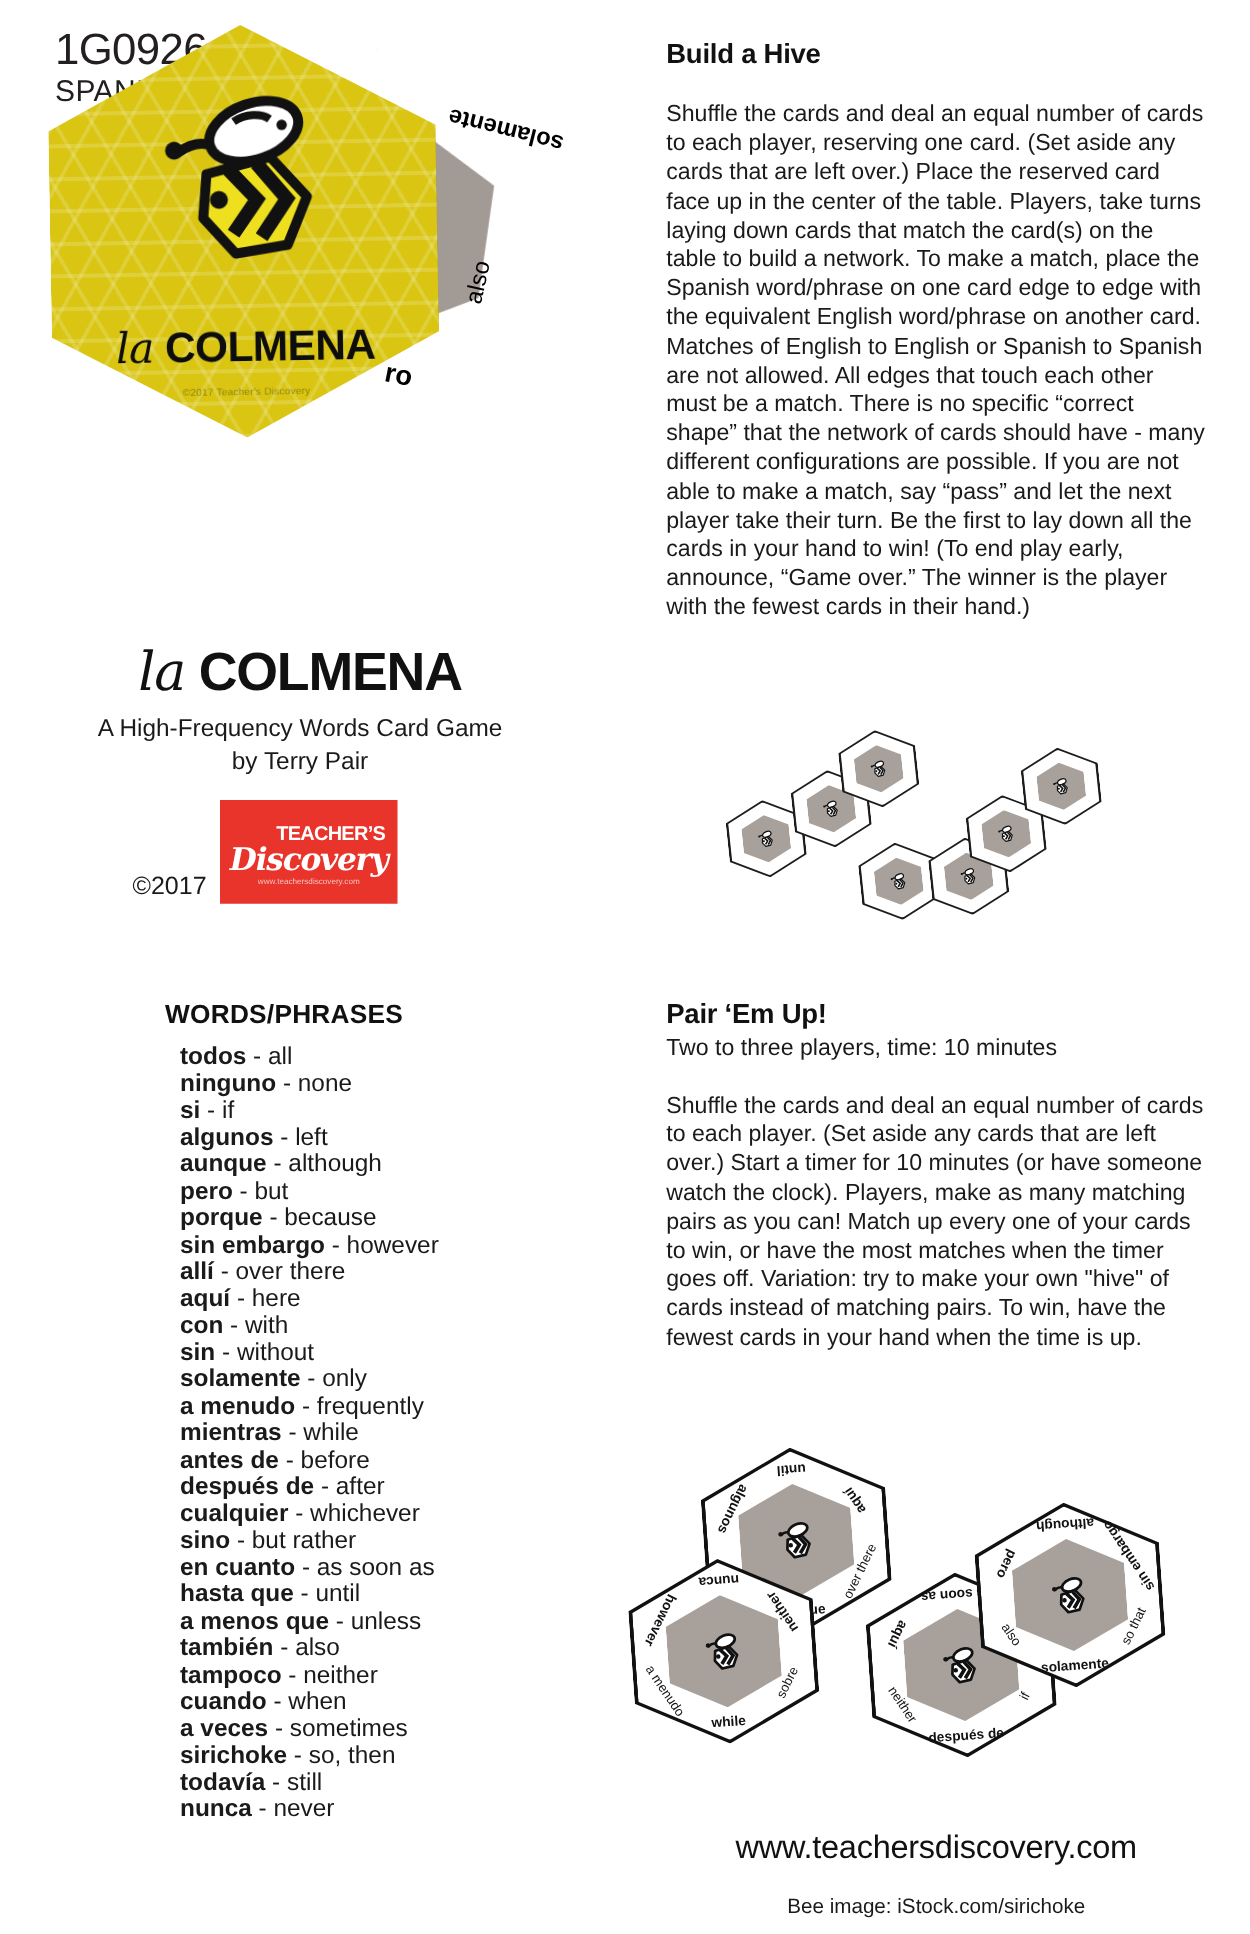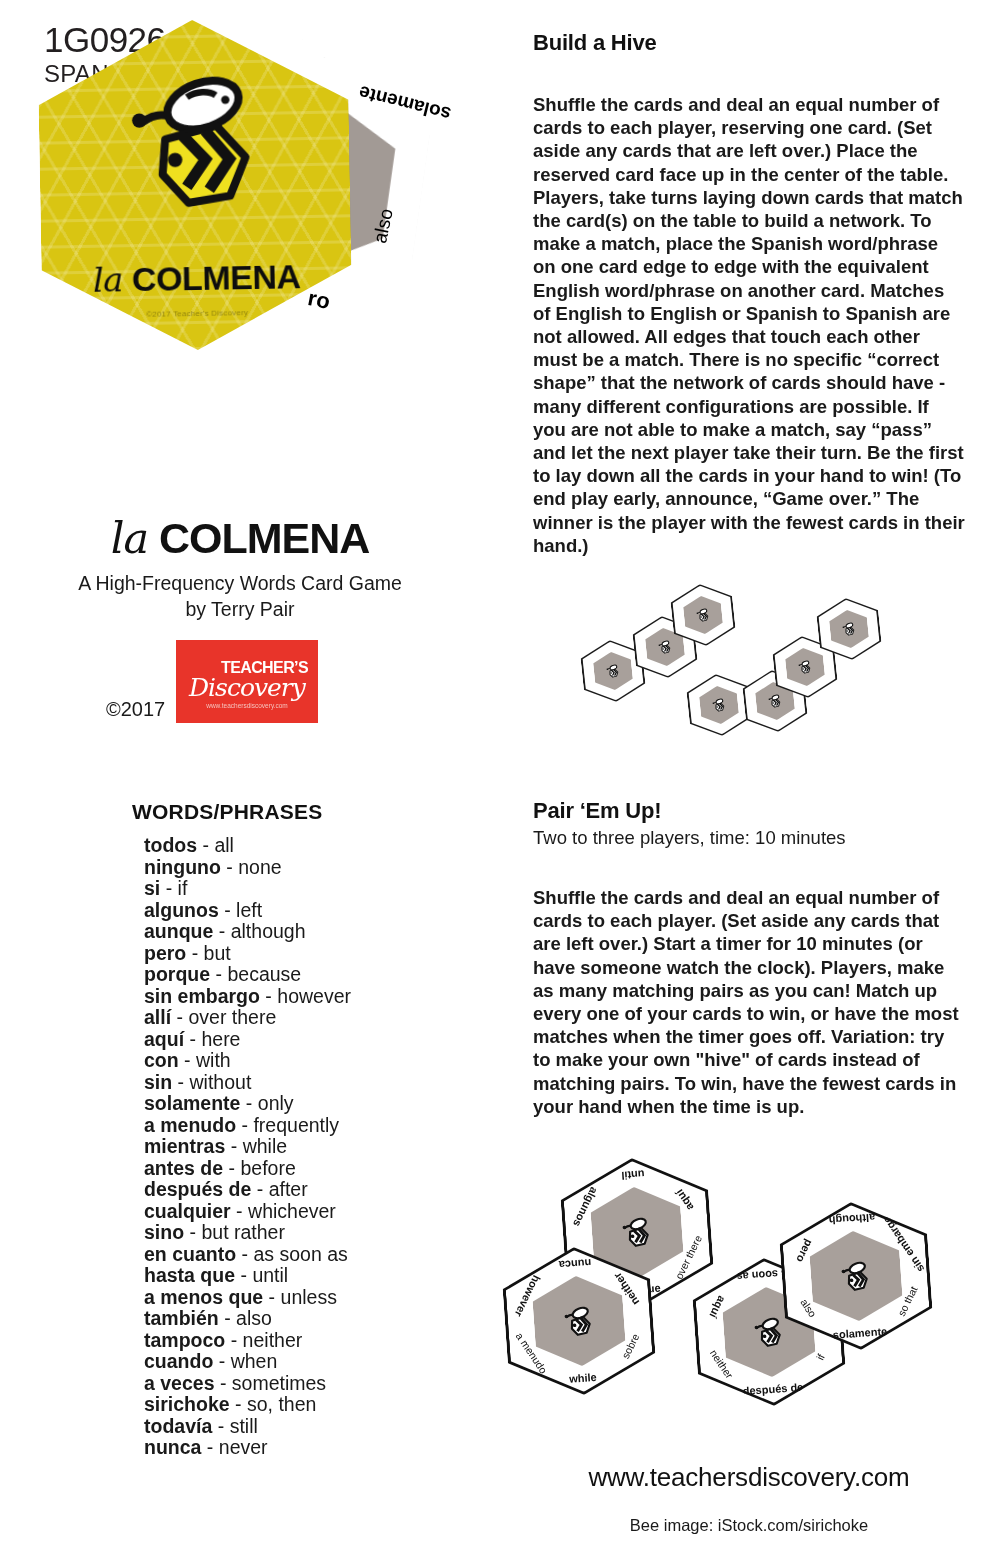--- a/index.html
+++ b/index.html
@@ -91,42 +91,42 @@
     background:#e8342a; overflow:hidden;
   }
   #td-logo .td-l1 {
     position:absolute; left:0; right:0; top:19px; text-align:center;
     color:#fff; font-size:16px; font-weight:700; letter-spacing:-0.6px;
     font-family:"Liberation Sans", sans-serif;
     padding-left:35px;
   }
   #td-logo .td-l2 {
     position:absolute; left:0; right:0; top:33px; text-align:center;
-    color:#fff; font-size:25px; font-weight:400; letter-spacing:-1px;
+    color:#fff; font-size:25px; font-weight:700; letter-spacing:-1px;
     font-family:"DejaVu Serif", serif; font-style:italic;
   }
   #td-logo .td-l3 {
     position:absolute; left:0; right:0; bottom:14px; text-align:center;
     color:#f6c4bf; font-size:6.5px; letter-spacing:0;
   }
   #copyright { position:absolute; left:66px; top:58px; font-size:20px; color:#1a1a1a; }
 
   
   #words-section { position:absolute; left:132px; top:800px; width:300px; }
   #words-heading { font-size:21px; font-weight:700; letter-spacing:0.2px; color:#111; margin-bottom:11px; }
   .word-row { font-size:19.5px; line-height:21.5px; color:#1a1a1a; white-space:nowrap; }
   .word-row .es { font-weight:700;margin-left:12px; }
   .word-row .sep { font-weight:400; }
   .word-row .en { font-weight:400; }
 
   
   #right-col { position:absolute; left:533px; top:30px; width:432px; }
   .rule-title { font-size:22px; font-weight:700; color:#111; letter-spacing:-0.2px; }
   .rule-players { font-size:18.5px; font-weight:400; color:#1a1a1a; margin-top:3px; }
-  .rule-body { font-size:18.5px; line-height:23.2px; color:#1a1a1a; margin-top:37px;font-weight:bold; }
+  .rule-body { font-size:18.5px; line-height:23.2px; color:#1a1a1a; margin-top:23px; }
 
   #section-pair { position:absolute; left:533px; top:798px; width:432px; }
 
   
   #hive-illustration { position:absolute; left:578px; top:578px; width:310px; height:140px; }
   .minihex {
     position:absolute; width:62px; height:62px;
     clip-path:polygon(50% 0%, 100% 25%, 100% 75%, 50% 100%, 0% 75%, 0% 25%);
     background:#1c1c1c;
   }

